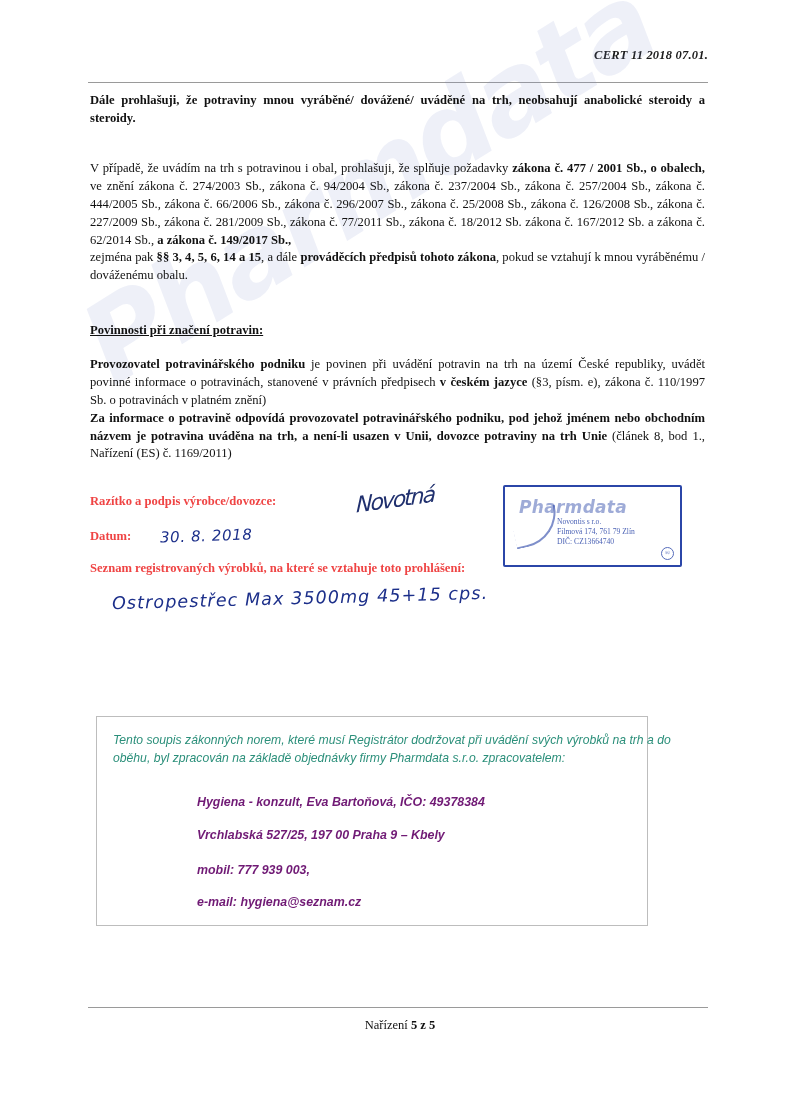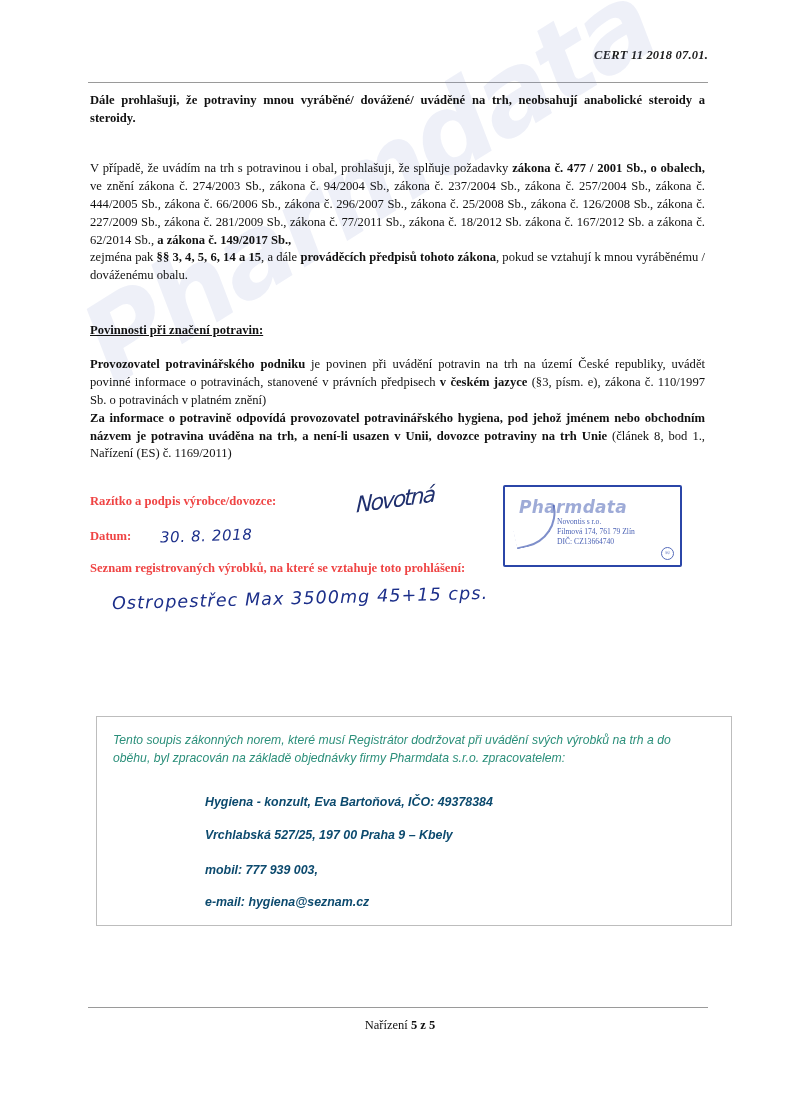--- a/index.html
+++ b/index.html
@@ -153,39 +153,39 @@
     line-height: 10px;
     text-align: center;
     opacity: .8;
   }
 
   
   .infobox {
     position: absolute;
     left: 96px;
     top: 716px;
-    width: 636px;
+    width: 552px;
     height: 210px;
     border: 1px solid #bdbdbd;
     box-sizing: border-box;
   }
   .info-intro {
     position: absolute;
     left: 16px; top: 14px;
     width: 576px;
     color: #2b8f7a;
     font-family: "Liberation Sans", sans-serif;
     font-style: italic;
     font-size: 12.2px;
     line-height: 1.5;
   }
   .info-line {
     position: absolute;
-    left: 108px;
-    color: #0c4a6e;
+    left: 100px;
+    color: #701a75;
     font-family: "Liberation Sans", sans-serif;
     font-style: italic;
     font-weight: bold;
     font-size: 12.4px;
   }
   #info-1 { top: 78px; }
   #info-2 { top: 111px; }
   #info-3 { top: 146px; }
   #info-4 { top: 178px; }
 
@@ -236,21 +236,21 @@
 
   <div class="block" id="p-obal">
     <span>V případě, že uvádím na trh s potravinou i obal, prohlašuji, že splňuje požadavky </span><span class="b">zákona č. 477 / 2001 Sb., o obalech,</span><span> ve znění zákona č. 274/2003 Sb., zákona č. 94/2004 Sb., zákona č. 237/2004 Sb., zákona č. 257/2004 Sb., zákona č. 444/2005 Sb., zákona č. 66/2006 Sb., zákona č. 296/2007 Sb., zákona č. 25/2008 Sb., zákona č. 126/2008 Sb., zákona č. 227/2009 Sb., zákona č. 281/2009 Sb., zákona č. 77/2011 Sb., zákona č. 18/2012 Sb. zákona č. 167/2012 Sb. a zákona č. 62/2014 Sb., </span><span class="b">a zákona č. 149/2017 Sb.,</span><br>
     <span>zejména pak </span><span class="b">§§ 3, 4, 5, 6, 14 a 15</span><span>, a dále </span><span class="b">prováděcích předpisů tohoto zákona</span><span>, pokud se vztahují k mnou vyráběnému / dováženému obalu.</span>
   </div>
 
   <div class="block" id="h-povinnosti">Povinnosti při značení potravin:</div>
 
   <div class="block" id="p-provozovatel">
     <span class="b">Provozovatel potravinářského podniku</span><span> je povinen při uvádění potravin na trh na území České republiky, uvádět povinné informace o potravinách, stanovené v právních předpisech </span><span class="b">v českém jazyce</span><span> (§3, písm. e), zákona č. 110/1997 Sb. o potravinách v platném znění)</span><br>
-    <span class="b">Za informace o potravině odpovídá provozovatel potravinářského hygiena, pod jehož jménem nebo obchodním názvem je potravina uváděna na trh, a není-li usazen v Unii, dovozce potraviny na trh Unie</span><span> (článek 8, bod 1., Nařízení (ES) č. 1169/2011)</span>
+    <span class="b">Za informace o potravině odpovídá provozovatel potravinářského podniku, pod jehož jménem nebo obchodním názvem je potravina uváděna na trh, a není-li usazen v Unii, dovozce potraviny na trh Unie</span><span> (článek 8, bod 1., Nařízení (ES) č. 1169/2011)</span>
   </div>
 
   <div class="red" id="lbl-razitko">Razítko a podpis výrobce/dovozce:</div>
   <div class="red" id="lbl-datum">Datum:</div>
   <div class="hand" id="hand-date">30. 8. 2018</div>
   <div class="hand" id="signature">Novotná</div>
 
   <div class="red" id="lbl-seznam">Seznam registrovaných výrobků, na které se vztahuje toto prohlášení:</div>
   <div class="hand" id="hand-product">Ostropestřec Max 3500mg 45+15 cps.</div>
 

